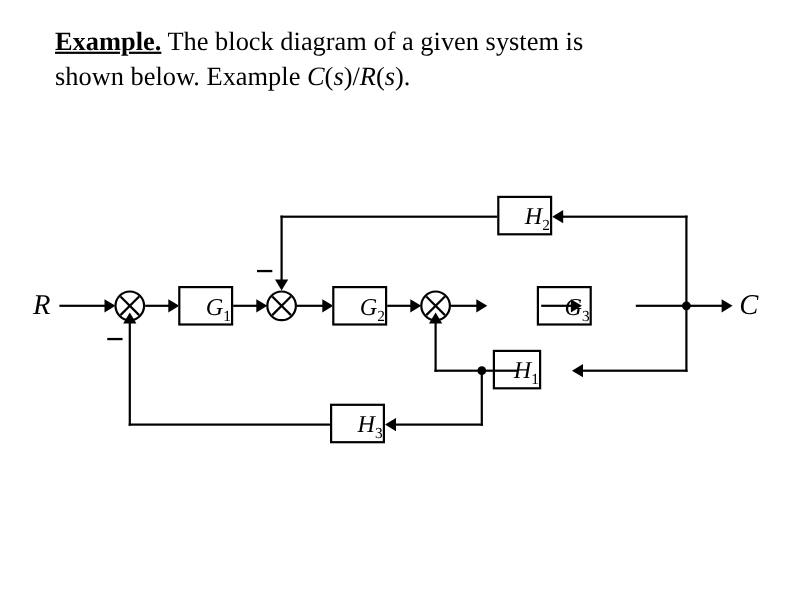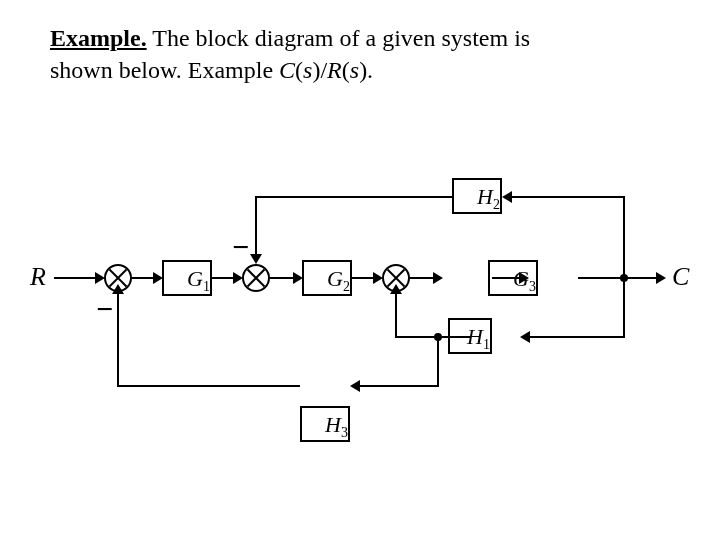--- a/index.html
+++ b/index.html
@@ -188,21 +188,21 @@
   </div>
   <div class="hline" style="left:355px; top:166px; width:75px;"></div>
   <div class="vline" style="left:355px; top:122px; height:46px;"></div>
   <div class="arrow-u" style="left:350px; top:114px;"></div>
 
   <div class="node" style="left:398px; top:167px;"></div>
   <div class="vline" style="left:397px; top:167px; height:50px;"></div>
   <div class="hline" style="left:318px; top:215px; width:81px;"></div>
   <div class="arrow-l" style="left:310px; top:210px;"></div>
 
-  <div class="block" style="left:260px; top:197px; width:50px; height:36px;margin-top:39px;">
+  <div class="block" style="left:260px; top:197px; width:50px; height:36px;">
     <span>H</span><span class="sub">3</span>
   </div>
 
   <div class="hline" style="left:77px; top:215px; width:183px;"></div>
   <div class="vline" style="left:77px; top:122px; height:95px;"></div>
   <div class="arrow-u" style="left:72px; top:114px;"></div>
 
 </div>
 
 </body></html>

